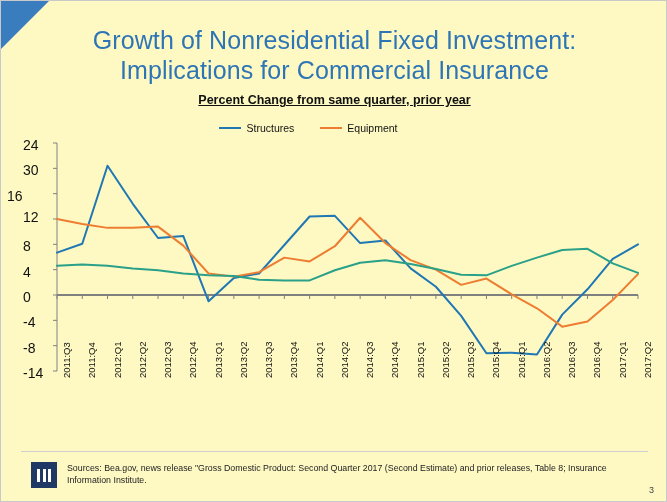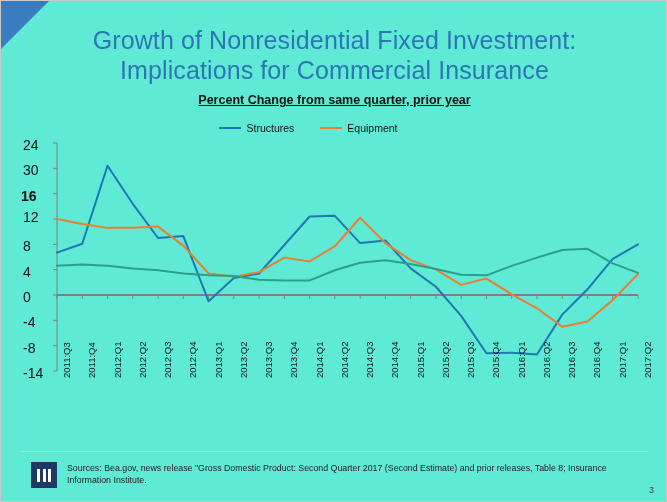--- a/index.html
+++ b/index.html
@@ -7,21 +7,21 @@
     padding: 0;
     background: #d8d8d8;
   }
   body {
     font-family: "Liberation Sans", sans-serif;
   }
   .slide {
     position: relative;
     width: 667px;
     height: 502px;
-    background: #5eead4;
+    background: #fef9c3;
     overflow: hidden;
     box-sizing: border-box;
     border: 1px solid #c9c9c9;
   }
   .corner-triangle {
     position: absolute;
     top: 0;
     left: 0;
     width: 0;
     height: 0;
@@ -206,21 +206,21 @@
         <line x1="586.4782608695651" y1="294" x2="586.4782608695651" y2="298" stroke="#808080" stroke-width="1"></line>
         <line x1="611.7391304347826" y1="294" x2="611.7391304347826" y2="298" stroke="#808080" stroke-width="1"></line>
         <line x1="637" y1="294" x2="637" y2="298" stroke="#808080" stroke-width="1"></line>
         <polyline points="56.00,251.57 81.26,242.70 106.52,164.80 131.78,202.80 157.04,237.00 182.30,235.10 207.57,300.33 232.83,276.90 258.09,272.47 283.35,243.97 308.61,215.47 333.87,214.83 359.13,242.07 384.39,239.53 409.65,267.40 434.91,285.77 460.17,314.90 485.43,352.27 510.70,351.63 535.96,353.53 561.22,313.63 586.48,288.30 611.74,257.90 637.00,243.33" fill="none" stroke="#1f77b4" stroke-width="2" stroke-linejoin="round" stroke-linecap="round"></polyline>
         <polyline points="56.00,218.00 81.26,223.07 106.52,226.87 131.78,226.87 157.04,225.60 182.30,244.60 207.57,272.47 232.83,275.63 258.09,271.20 283.35,256.63 308.61,260.43 333.87,245.23 359.13,216.73 384.39,242.07 409.65,259.17 434.91,268.67 460.17,283.87 485.43,277.53 510.70,293.37 535.96,307.30 561.22,325.67 586.48,320.60 611.74,299.07 637.00,273.10" fill="none" stroke="#ed7d31" stroke-width="2" stroke-linejoin="round" stroke-linecap="round"></polyline>
         <polyline points="56.00,264.87 81.26,263.60 106.52,264.87 131.78,267.40 157.04,269.30 182.30,272.47 207.57,274.37 232.83,275.00 258.09,278.80 283.35,279.43 308.61,279.43 333.87,269.30 359.13,261.70 384.39,259.17 409.65,262.97 434.91,268.03 460.17,273.73 485.43,274.37 510.70,264.87 535.96,256.63 561.22,249.03 586.48,247.77 611.74,262.33 637.00,271.83" fill="none" stroke="#2aa089" stroke-width="2" stroke-linejoin="round" stroke-linecap="round"></polyline>
       </svg>
     <div id="y-labels">
         <div class="ylabel" style="left: 22px; top: 136px;">24</div>
         <div class="ylabel" style="left: 22px; top: 161.333px;">30</div>
-        <div class="ylabel" style="left: 20px; top: 186.667px; font-weight: bold;">16</div>
+        <div class="ylabel" style="left: 6px; top: 186.667px;">16</div>
         <div class="ylabel" style="left: 22px; top: 208px;">12</div>
         <div class="ylabel" style="left: 22px; top: 237.333px;">8</div>
         <div class="ylabel" style="left: 22px; top: 262.667px;">4</div>
         <div class="ylabel" style="left: 22px; top: 288px;">0</div>
         <div class="ylabel" style="left: 22px; top: 313.333px;">-4</div>
         <div class="ylabel" style="left: 22px; top: 338.667px;">-8</div>
         <div class="ylabel" style="left: 22px; top: 364px;">-14</div>
       </div>
     <div id="x-labels">
         <div class="xlabel" style="left: 60px; top: 377px;">2011:Q3</div>

